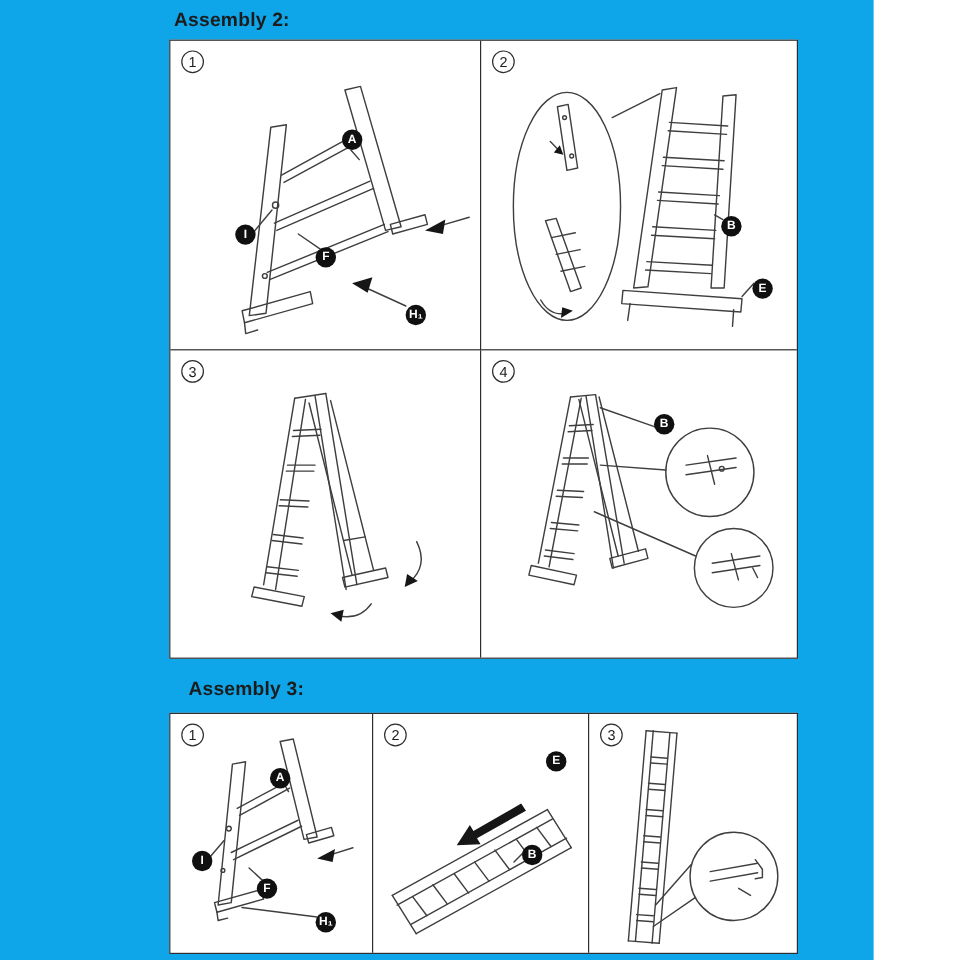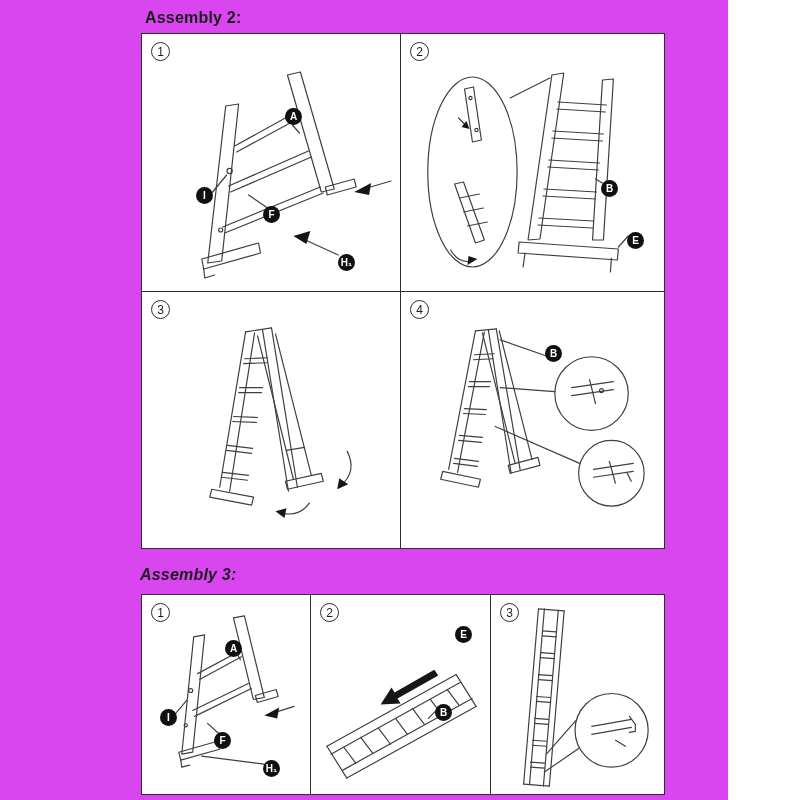--- a/index.html
+++ b/index.html
@@ -1,24 +1,24 @@
 <!DOCTYPE html>
 <html><head>
 <meta charset="utf-8">
 <style>
   * { box-sizing: border-box; margin: 0; padding: 0; }
   html, body { width: 800px; height: 800px; background: #ffffff; }
   body { font-family: "Liberation Sans", sans-serif; }
-  .page { position: relative; width: 728px; height: 800px; background: #d946ef; overflow: hidden; }
+  .page { position: relative; width: 728px; height: 800px; background: #0ea5e9; overflow: hidden; }
 
   .section-title {
     position: absolute; font-size: 16px; font-weight: bold; color: #1c1c1c; letter-spacing: .2px;
   }
   #title-a2 { left: 145px; top: 9px; }
-  #title-a3 { left: 140px; top: 566px; font-style: italic; }
+  #title-a3 { left: 157px; top: 566px; }
 
   .grid { position: absolute; border: 1.4px solid #2e2e2e; display: grid; background: #fff; }
   #grid-a2 { left: 141px; top: 33px; width: 524px; height: 516px;
              grid-template-columns: 259px 1fr; grid-template-rows: 258px 1fr; }
   #grid-a3 { left: 141px; top: 594px; width: 524px; height: 201px;
              grid-template-columns: 169px 180px 1fr; }
 
   .panel { position: relative; overflow: hidden; }
   .br { border-right: 1.3px solid #2e2e2e; }
   .bb { border-bottom: 1.3px solid #2e2e2e; }

